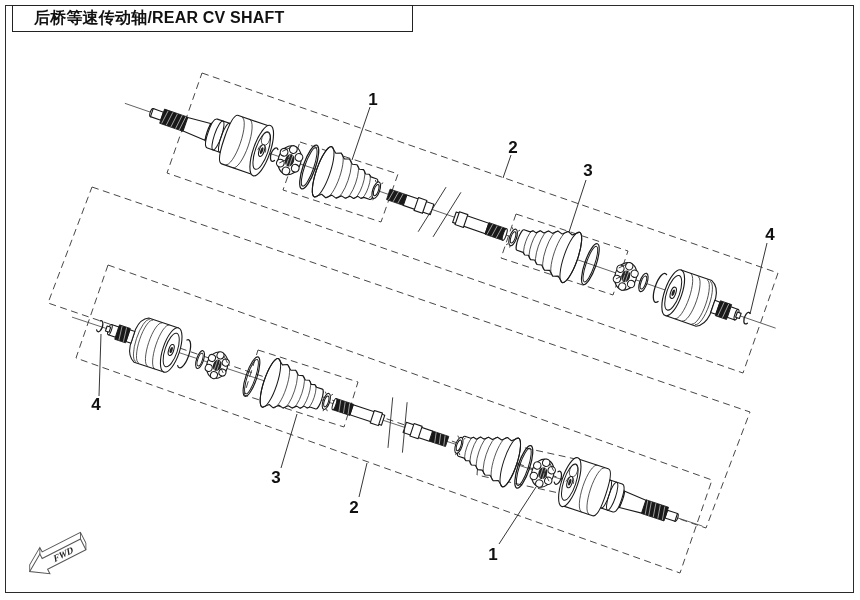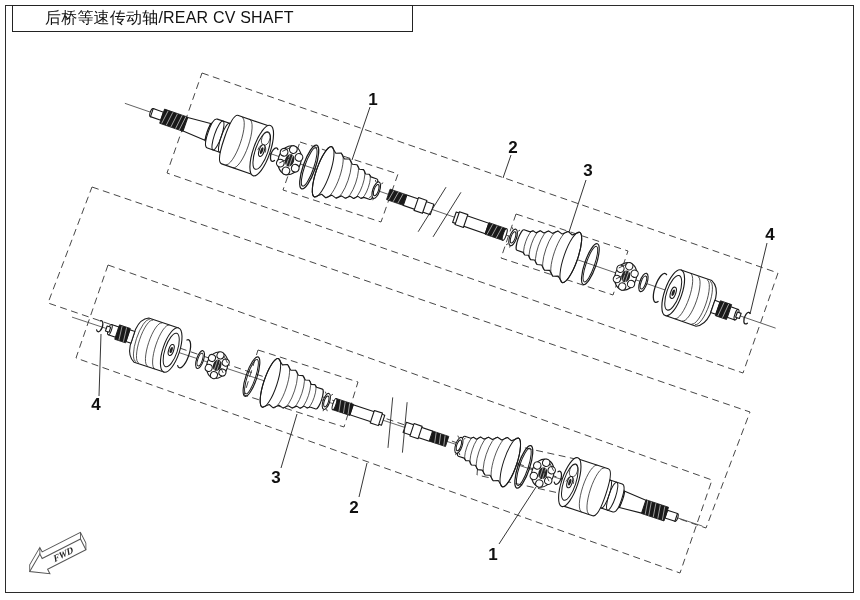--- a/index.html
+++ b/index.html
@@ -3,22 +3,22 @@
 <meta charset="utf-8">
 <style>
   html,body{margin:0;padding:0;}
   body{width:860px;height:600px;background:#fff;position:relative;overflow:hidden;
        font-family:"Liberation Sans",sans-serif;}
   #border-frame{position:absolute;left:5px;top:5px;width:847px;height:586px;
        border:1.5px solid #2b2b2b;z-index:1;}
   #diagram{position:absolute;left:0;top:0;width:860px;height:600px;z-index:2;}
   #title-box{position:absolute;left:12px;top:5px;width:401px;height:27px;z-index:3;
        border:1.6px solid #222;background:#fff;box-sizing:border-box;
-       display:flex;align-items:center;padding-left:32px;
-       font-weight:normal;font-size:16px;color:#111;letter-spacing:0.2px;}
+       display:flex;align-items:center;padding-left:21px;
+       font-weight:bold;font-size:16px;color:#111;letter-spacing:0.2px;}
   
   .p   {fill:#fff;stroke:#1a1a1a;stroke-width:1.15;stroke-linejoin:round;}
   .pn  {fill:none;stroke:#1a1a1a;stroke-width:1.05;}
   .pn2 {fill:none;stroke:#1a1a1a;stroke-width:1.3;stroke-linecap:round;}
   .dark{fill:#191919;stroke:#191919;stroke-width:0.8;}
   .darkf{fill:#222;stroke:none;}
   .wh  {stroke:#fff;stroke-width:0.55;fill:none;}
   .t   {fill:none;stroke:#1a1a1a;stroke-width:0.7;}
   .t2  {fill:none;stroke:#2a2a2a;stroke-width:0.85;}
   .cl  {stroke:#4a4a4a;stroke-width:0.8;}

